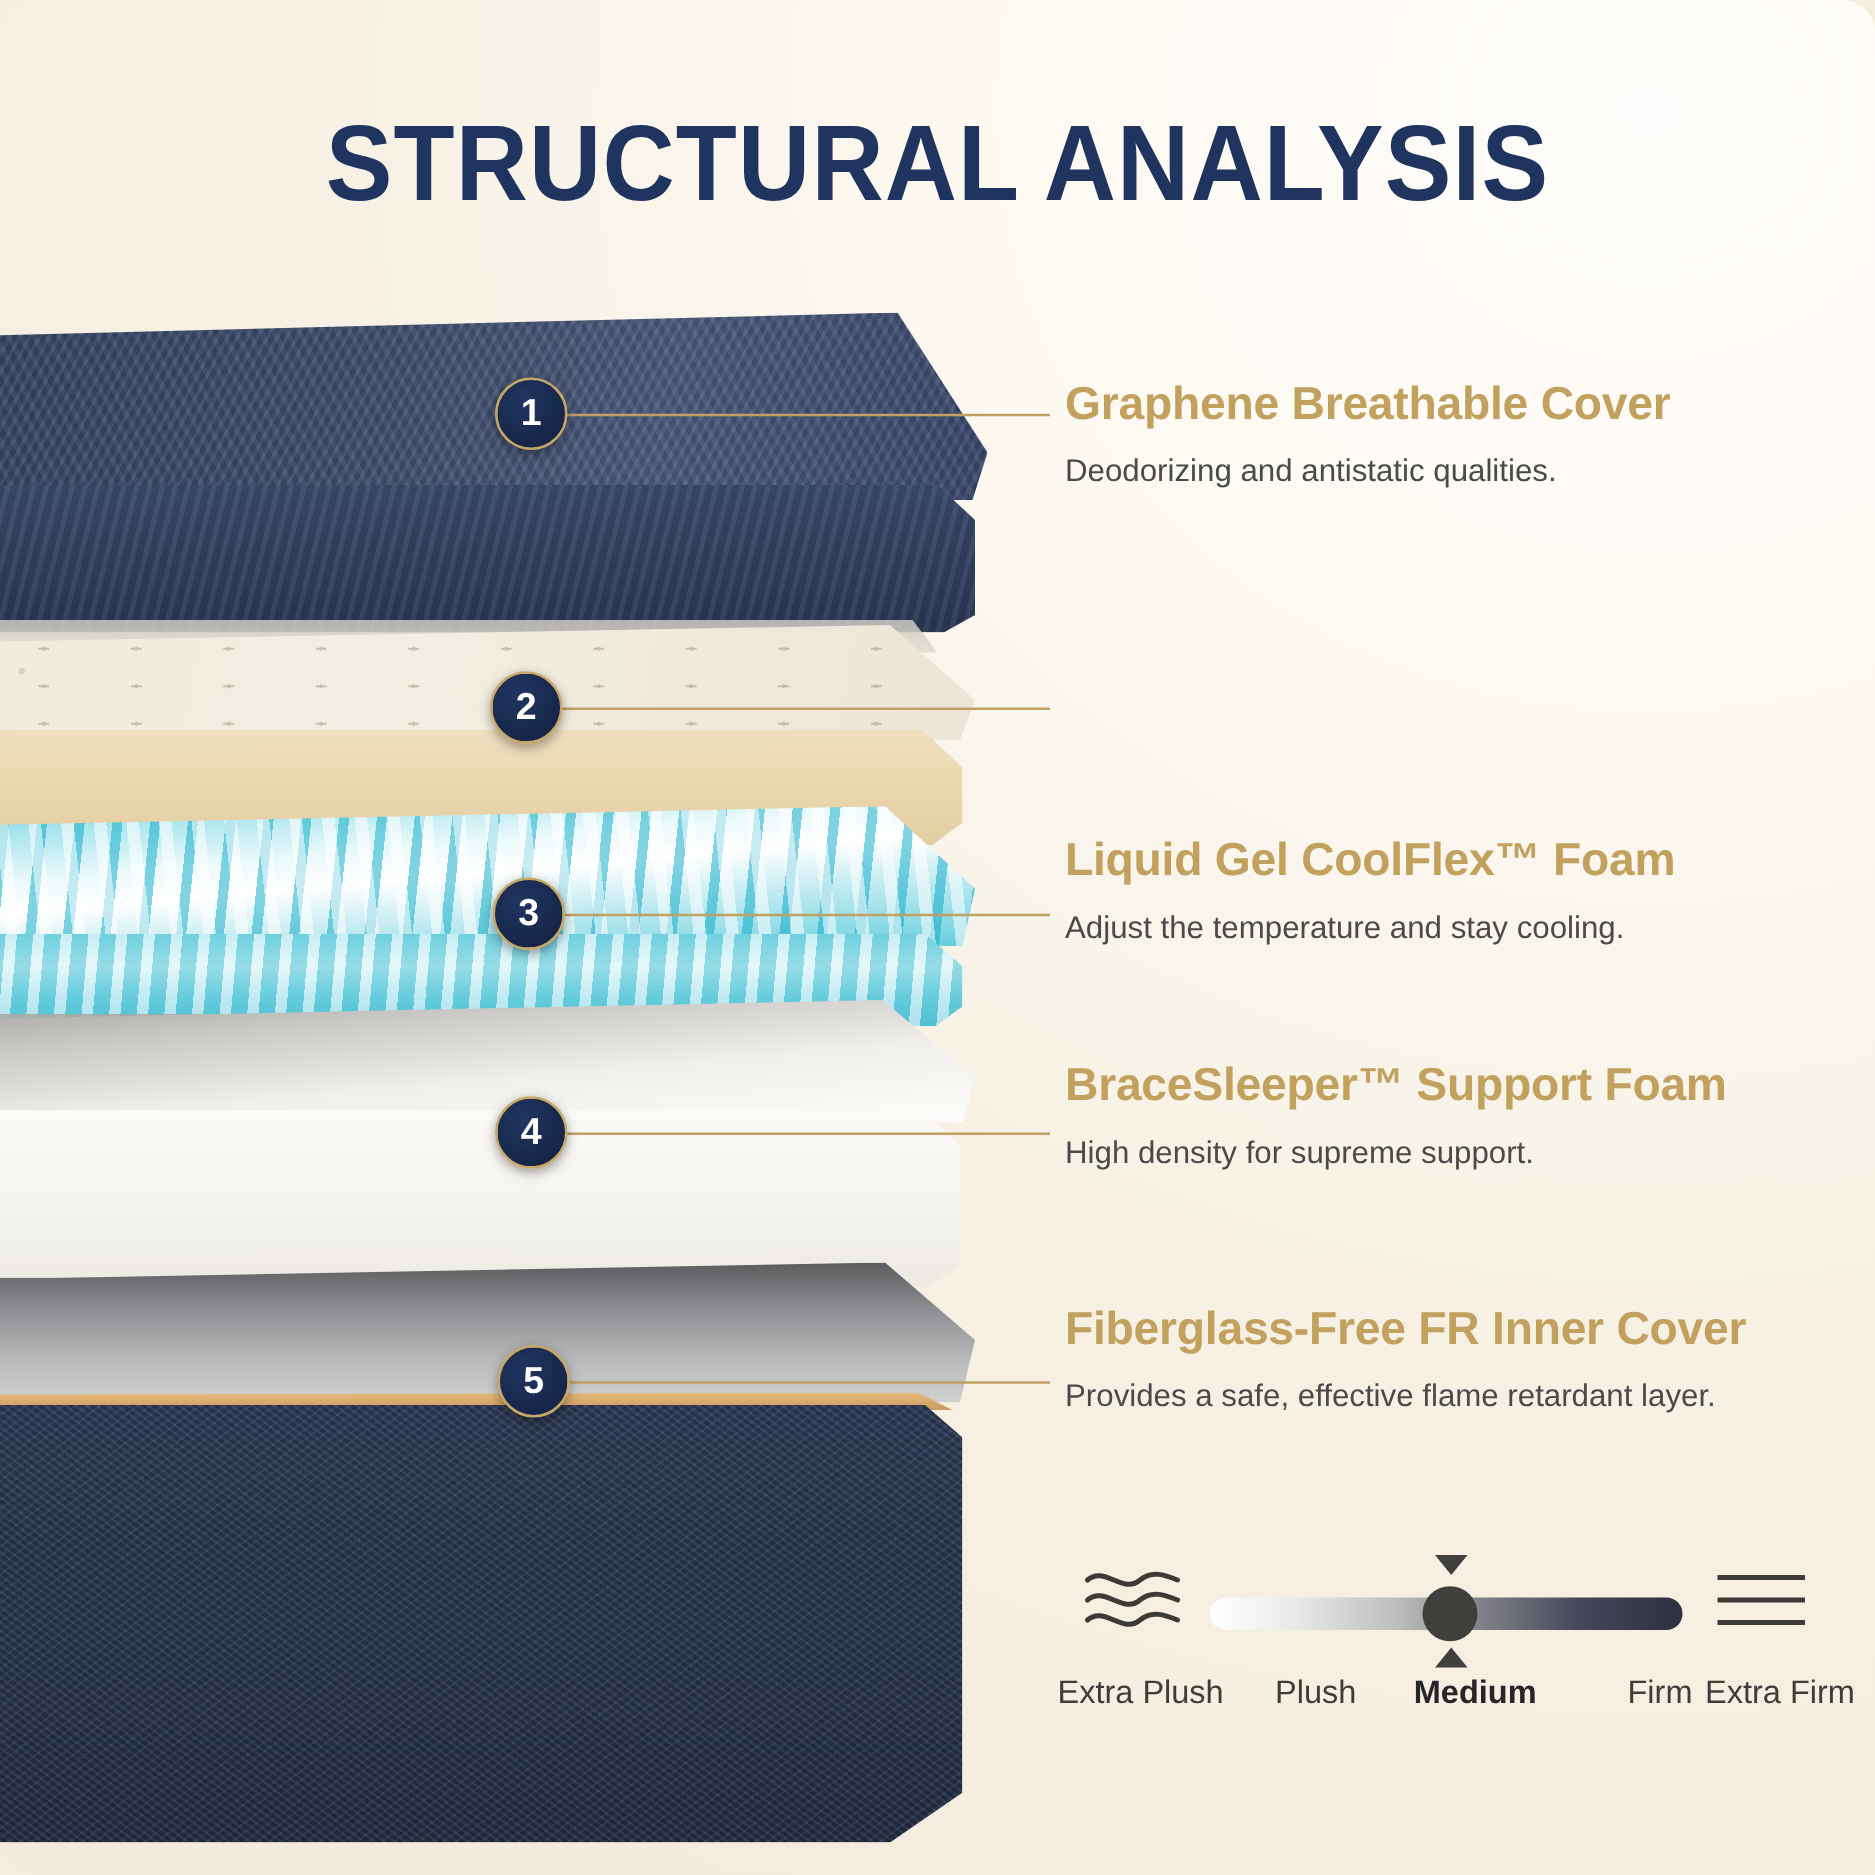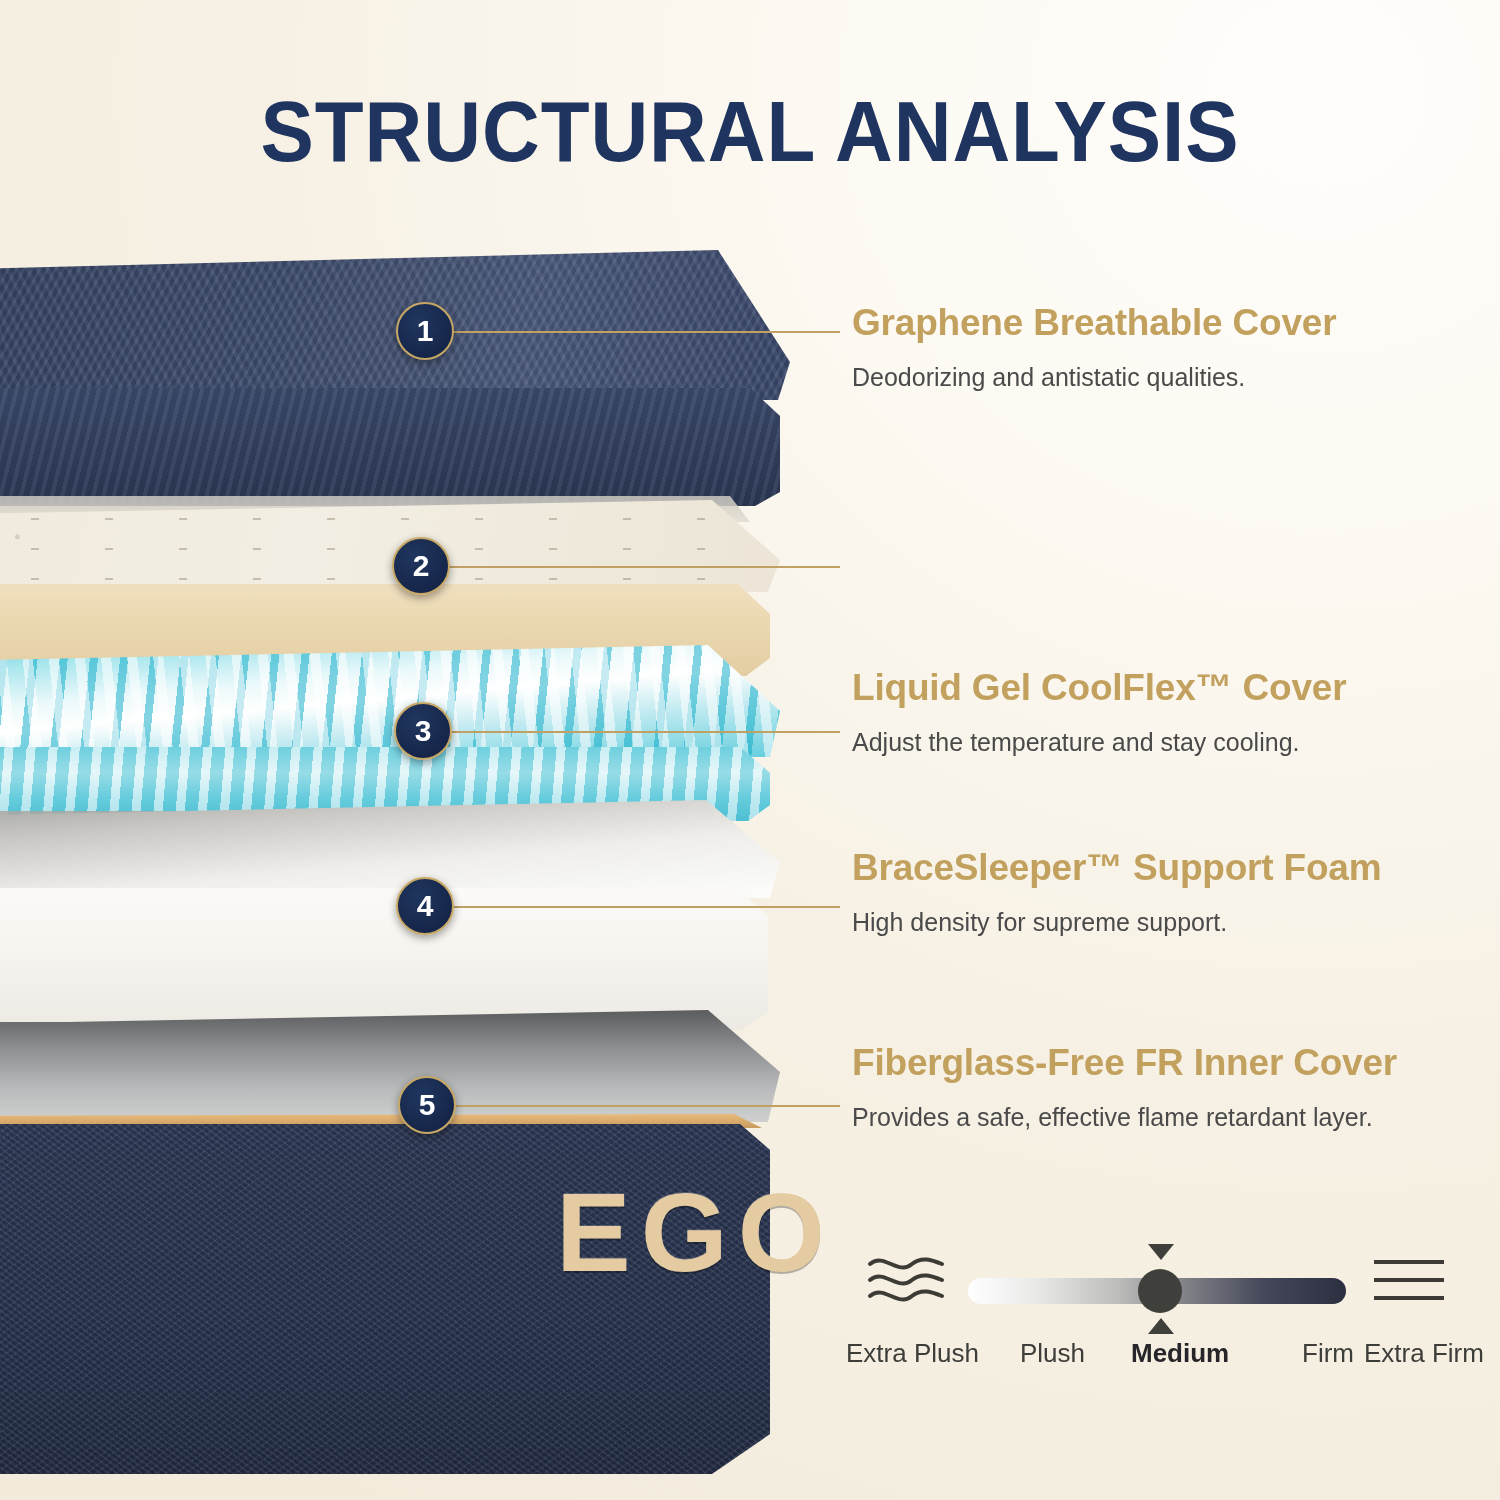--- a/index.html
+++ b/index.html
@@ -7,20 +7,21 @@
   body{
     font-family:"Liberation Sans", sans-serif;
     background:#f4eee1;
     position:relative;
     overflow:hidden;
   }
   #stage{
     position:absolute; inset:0;
     background:
       radial-gradient(120% 110% at 88% 6%, #fffdfb 0%, #fdfaf3 26%, #f7f1e5 58%, #f3ecdd 100%);
+    border-radius: 26px;
   }
 
   
   .title{
     position:absolute; left:0; right:0; top:88px;
     text-align:center;
     font-size:86px;
     line-height:1;
     font-weight:700;
     letter-spacing:1px;
@@ -235,42 +236,41 @@
       <div class="shadow" id="l4shadow"></div>
     </div>
 
     <div class="layer" id="layer5">
       <div class="top-face" id="l5cavity"></div>
       <div class="top-face" id="l5inner-edge"></div>
       <div class="front-face" id="l5front"></div>
     </div>
   </div>
 
-  <div class="ego">EGO</div>
 
   <div class="leader" style="left:446px; top:331px; width:394px;"></div>
   <div class="leader" style="left:440px; top:566px; width:400px;"></div>
   <div class="leader" style="left:444px; top:731px; width:396px;"></div>
   <div class="leader" style="left:446px; top:906px; width:394px;"></div>
   <div class="leader" style="left:448px; top:1105px; width:392px;"></div>
 
   <div class="badge" style="left:396px; top:302px;">1</div>
   <div class="badge" style="left:392px; top:537px;">2</div>
   <div class="badge" style="left:394px; top:702px;">3</div>
   <div class="badge" style="left:396px; top:877px;">4</div>
   <div class="badge" style="left:398px; top:1076px;">5</div>
 
   <div class="txt" style="top:300px; width:610px;">
     <h3>Graphene Breathable Cover</h3>
     <p>Deodorizing and antistatic qualities.</p>
   </div>
 
 
   <div class="txt" style="top:665px; width:610px;">
-    <h3>Liquid Gel CoolFlex™ Cover</h3>
+    <h3>Liquid Gel CoolFlex™ Foam</h3>
     <p>Adjust the temperature and stay cooling.</p>
   </div>
 
   <div class="txt" style="top:845px; width:610px;">
     <h3>BraceSleeper™ Support Foam</h3>
     <p>High density for supreme support.</p>
   </div>
 
   <div class="txt" style="top:1040px; width:620px;">
     <h3>Fiberglass-Free FR Inner Cover</h3>

